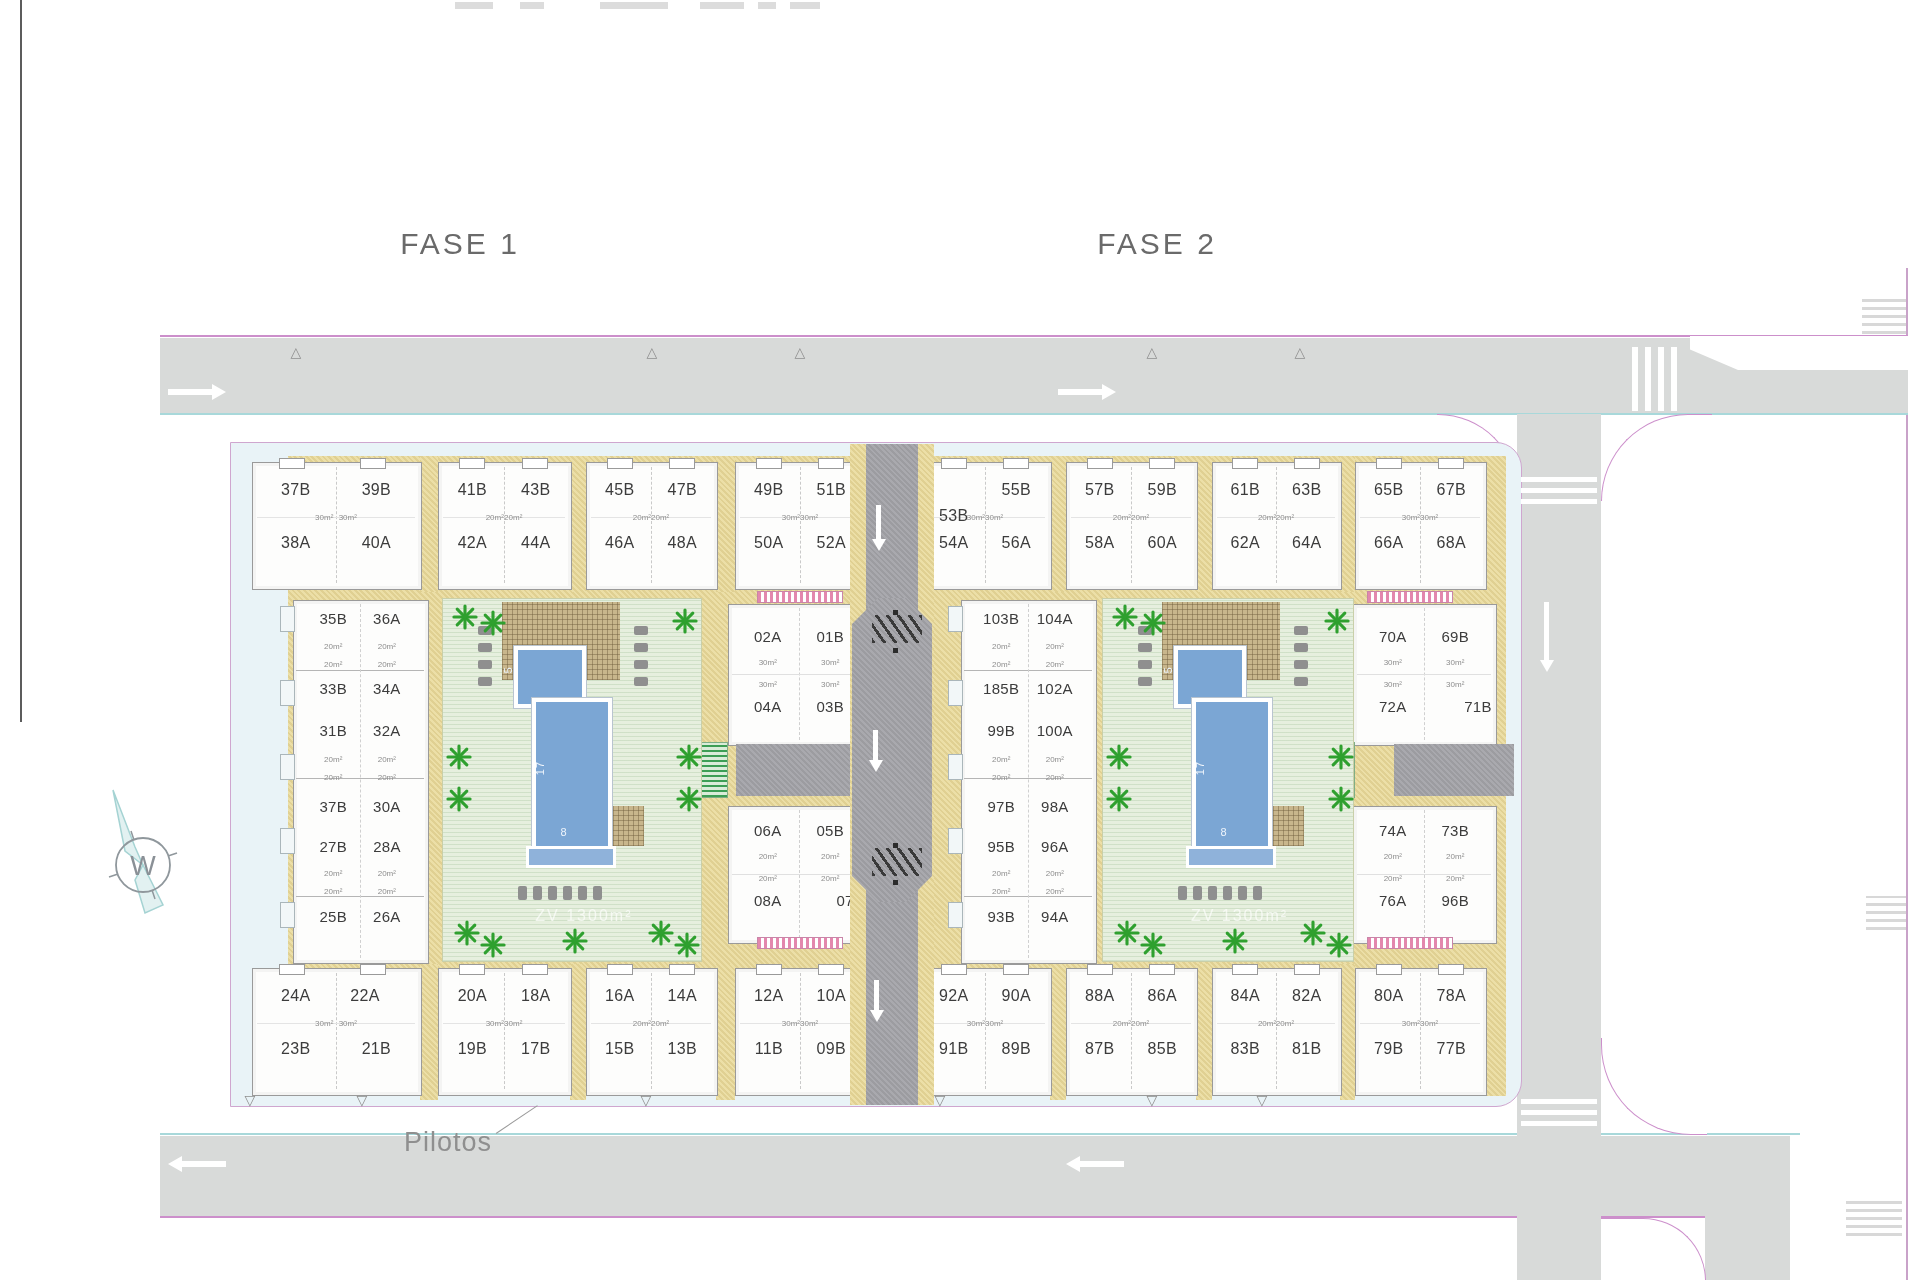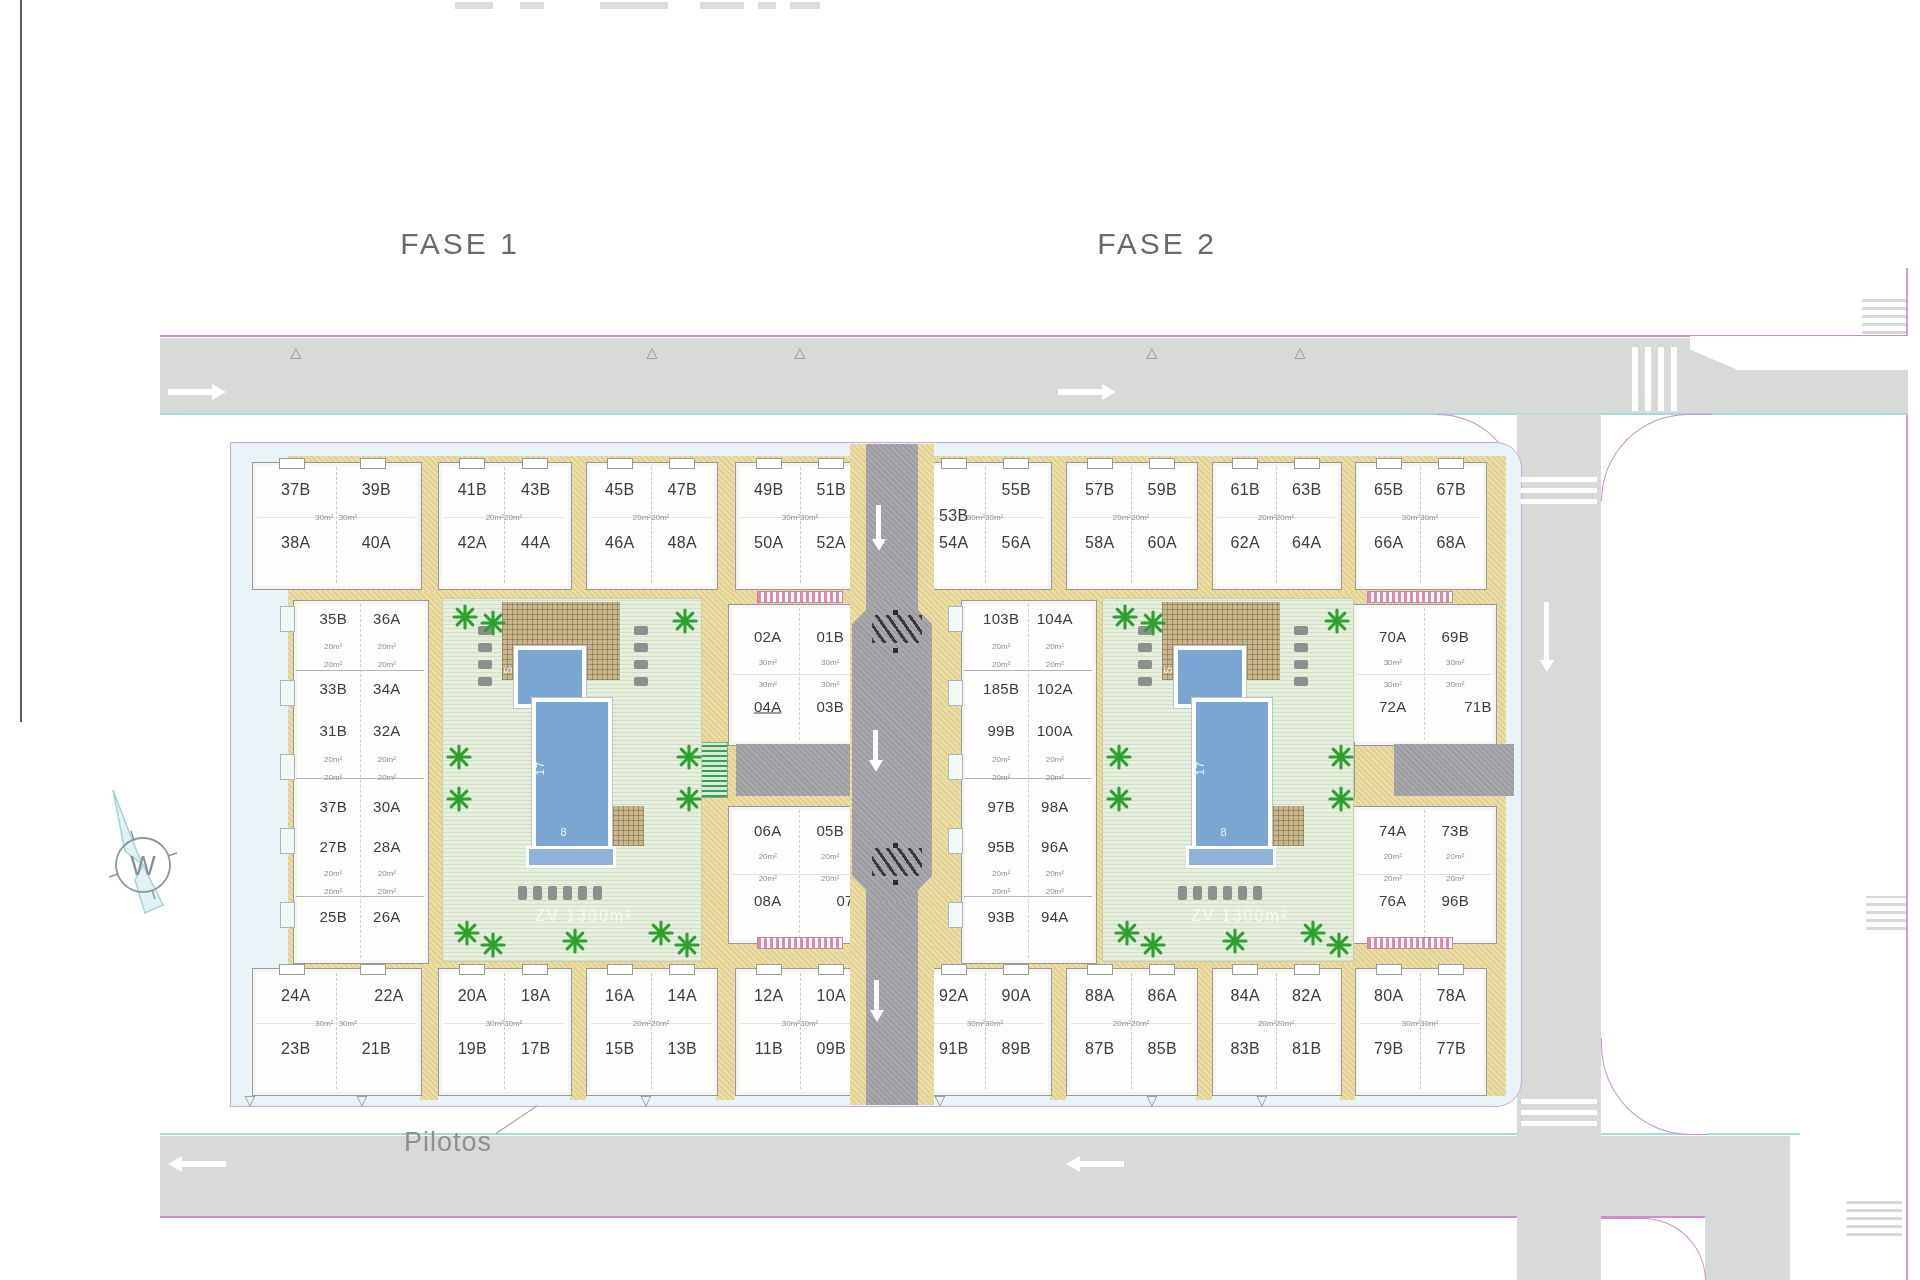--- a/index.html
+++ b/index.html
@@ -116,21 +116,21 @@
       <div class="ctr m2" style="left: 324.24px; top: 517.44px;">30m²</div>
       <div class="ctr m2" style="left: 347.76px; top: 517.44px;">30m²</div>
       <div class="ctr u" style="left: 295.68px; top: 542.64px;">38A</div>
       <div class="ctr u" style="left: 376.32px; top: 542.64px;">40A</div>
       <div class="abs bld" style="left: 252px; top: 968px; width: 168px; height: 126px;"></div>
       <div class="abs" style="left: 336px; top: 973px; width: 0px; height: 116px; border-left: 1px dashed rgb(201, 201, 201);"></div>
       <div class="abs" style="left: 257px; top: 1023.44px; width: 158px; height: 0px; border-top: 1px solid rgb(228, 228, 228);"></div>
       <div class="abs" style="left: 278.88px; top: 964px; width: 24px; height: 9px; background: rgb(255, 255, 255); border: 1px solid rgb(154, 154, 154);"></div>
       <div class="abs" style="left: 359.52px; top: 964px; width: 24px; height: 9px; background: rgb(255, 255, 255); border: 1px solid rgb(154, 154, 154);"></div>
       <div class="ctr u" style="left: 295.68px; top: 995.72px;">24A</div>
-      <div class="ctr u" style="left: 389px; top: 995.72px;">22A</div>
+      <div class="ctr u" style="left: 365px; top: 995.72px;">22A</div>
       <div class="ctr m2" style="left: 324.24px; top: 1023.44px;">30m²</div>
       <div class="ctr m2" style="left: 347.76px; top: 1023.44px;">30m²</div>
       <div class="ctr u" style="left: 295.68px; top: 1048.64px;">23B</div>
       <div class="ctr u" style="left: 376.32px; top: 1048.64px;">21B</div>
       <div class="abs bld" style="left: 438px; top: 462px; width: 132px; height: 126px;"></div>
       <div class="abs" style="left: 504px; top: 467px; width: 0px; height: 116px; border-left: 1px dashed rgb(201, 201, 201);"></div>
       <div class="abs" style="left: 443px; top: 517.44px; width: 122px; height: 0px; border-top: 1px solid rgb(228, 228, 228);"></div>
       <div class="abs" style="left: 459.12px; top: 458px; width: 24px; height: 9px; background: rgb(255, 255, 255); border: 1px solid rgb(154, 154, 154);"></div>
       <div class="abs" style="left: 522.48px; top: 458px; width: 24px; height: 9px; background: rgb(255, 255, 255); border: 1px solid rgb(154, 154, 154);"></div>
       <div class="ctr u" style="left: 472.32px; top: 489.72px;">41B</div>
@@ -226,21 +226,21 @@
       <div class="ctr m2" style="left: 386.8px; top: 777px;">20m²</div>
       <div class="ctr m2" style="left: 333.2px; top: 873px;">20m²</div>
       <div class="ctr m2" style="left: 386.8px; top: 873px;">20m²</div>
       <div class="ctr m2" style="left: 333.2px; top: 891px;">20m²</div>
       <div class="ctr m2" style="left: 386.8px; top: 891px;">20m²</div>
       <div class="abs bld" style="left: 728px; top: 604px; width: 142px; height: 140px;"></div>
       <div class="abs" style="left: 799px; top: 608px; width: 0px; height: 132px; border-left: 1px dashed rgb(208, 208, 208);"></div>
       <div class="abs" style="left: 732px; top: 674px; width: 134px; height: 0px; border-top: 1px solid rgb(224, 224, 224);"></div>
       <div class="ctr u uc" style="left: 767.76px; top: 636px;">02A</div>
       <div class="ctr u uc" style="left: 830.24px; top: 636px;">01B</div>
-      <div class="ctr u uc" style="left: 767.76px; top: 706px; text-decoration: underline;">04A</div>
+      <div class="ctr u uc" style="left: 767.76px; top: 706px;">04A</div>
       <div class="ctr u uc" style="left: 830.24px; top: 706px;">03B</div>
       <div class="ctr m2" style="left: 767.76px; top: 662px;">30m²</div>
       <div class="ctr m2" style="left: 830.24px; top: 662px;">30m²</div>
       <div class="ctr m2" style="left: 767.76px; top: 684px;">30m²</div>
       <div class="ctr m2" style="left: 830.24px; top: 684px;">30m²</div>
       <div class="abs bld" style="left: 728px; top: 806px; width: 142px; height: 136px;"></div>
       <div class="abs" style="left: 799px; top: 810px; width: 0px; height: 128px; border-left: 1px dashed rgb(208, 208, 208);"></div>
       <div class="abs" style="left: 732px; top: 874px; width: 134px; height: 0px; border-top: 1px solid rgb(224, 224, 224);"></div>
       <div class="ctr u uc" style="left: 767.76px; top: 830px;">06A</div>
       <div class="ctr u uc" style="left: 830.24px; top: 830px;">05B</div>

